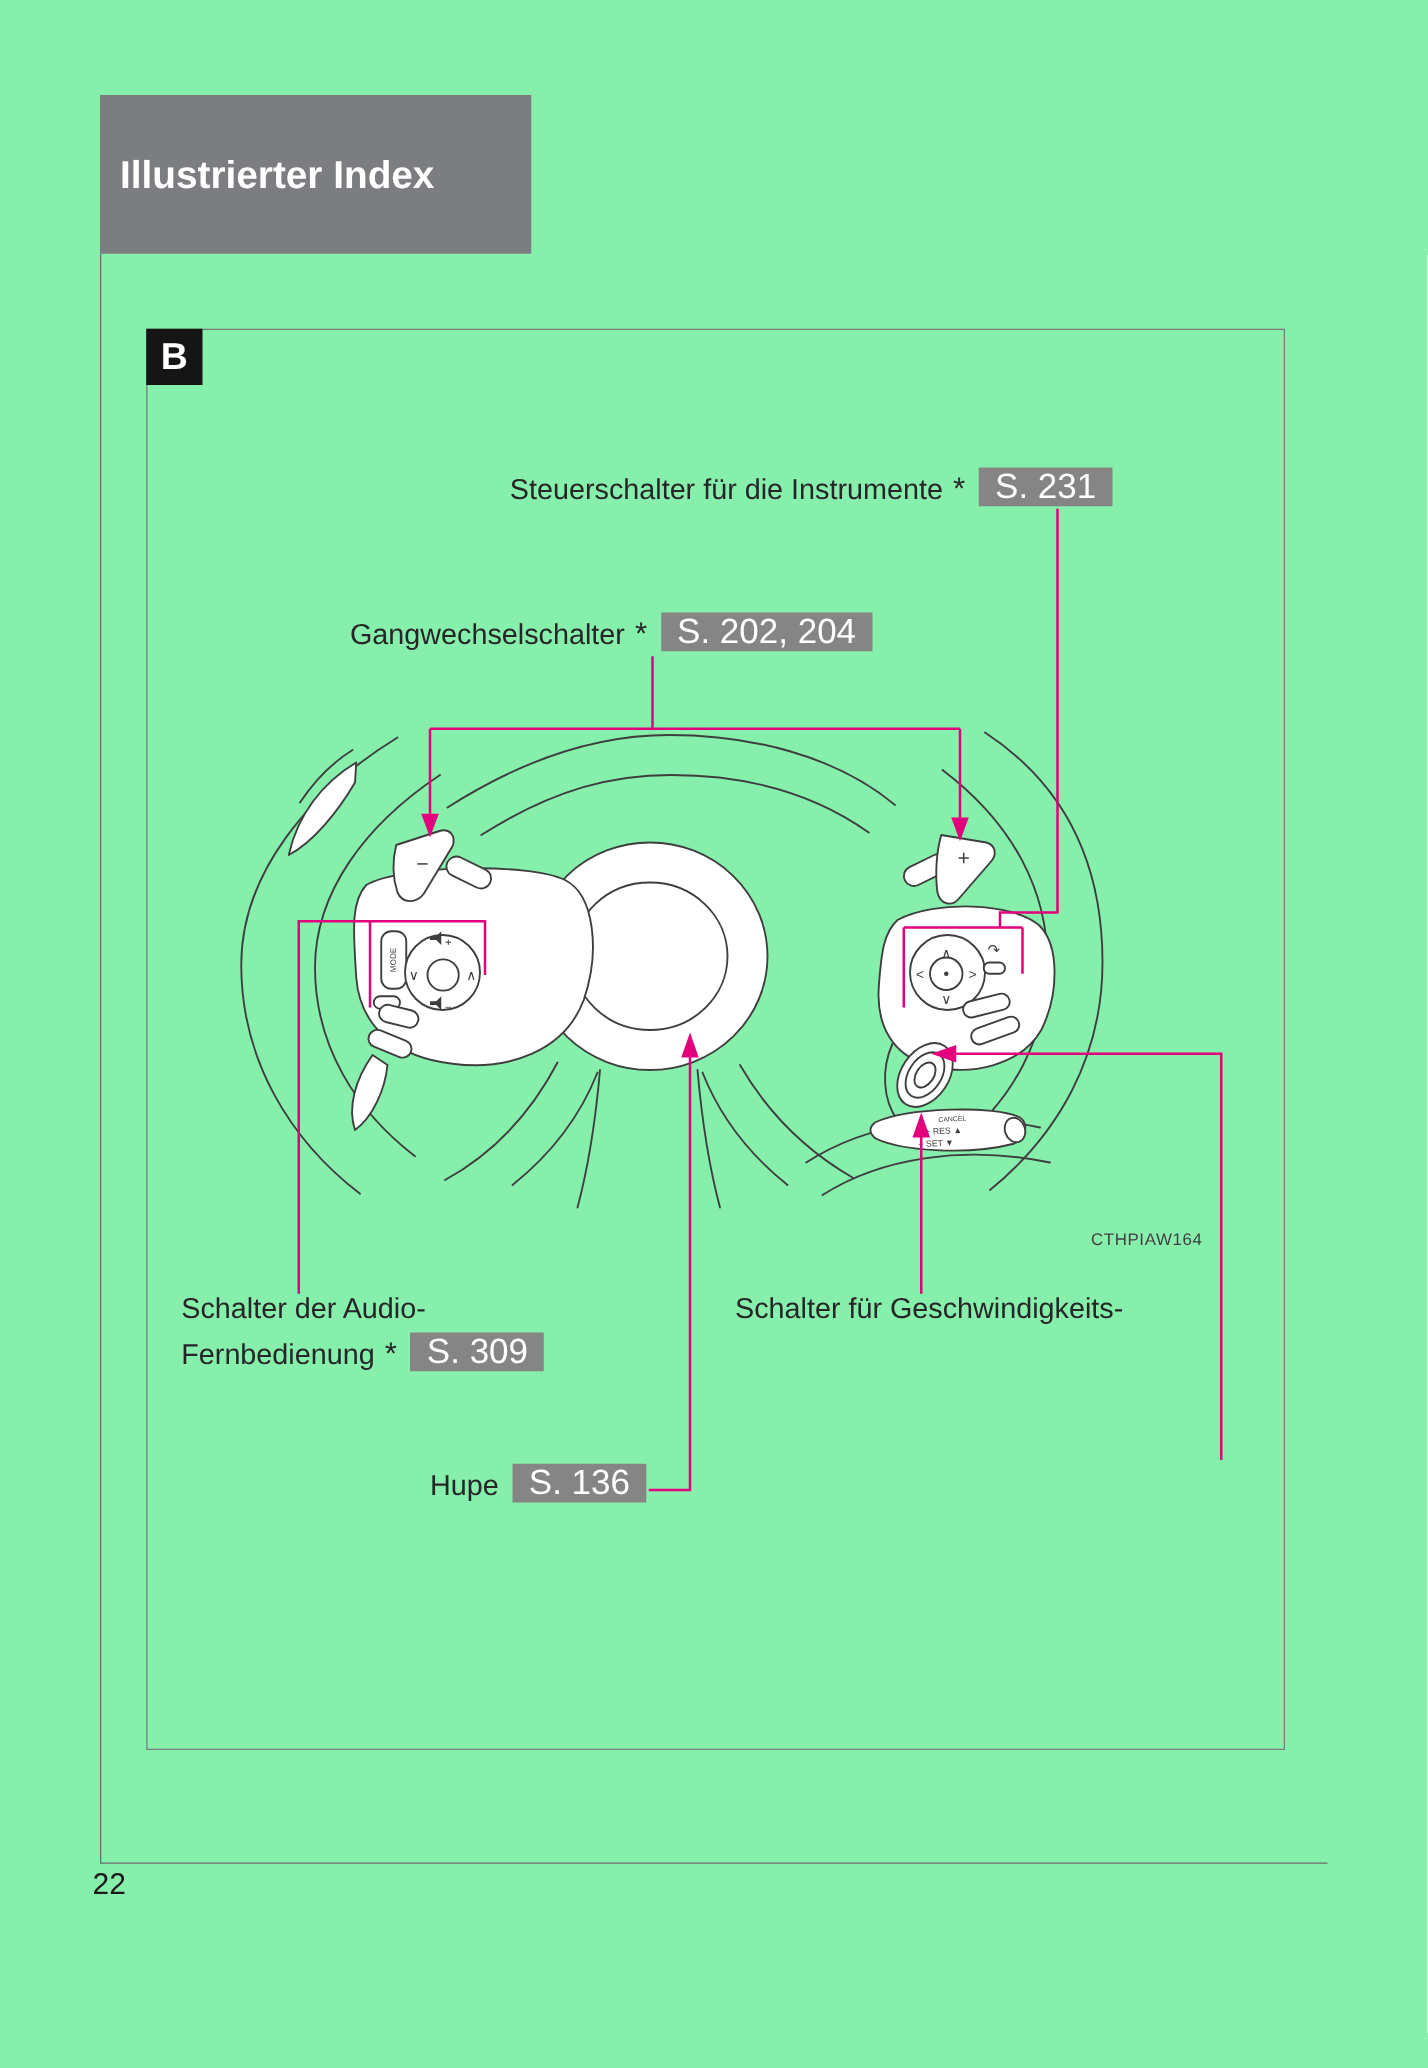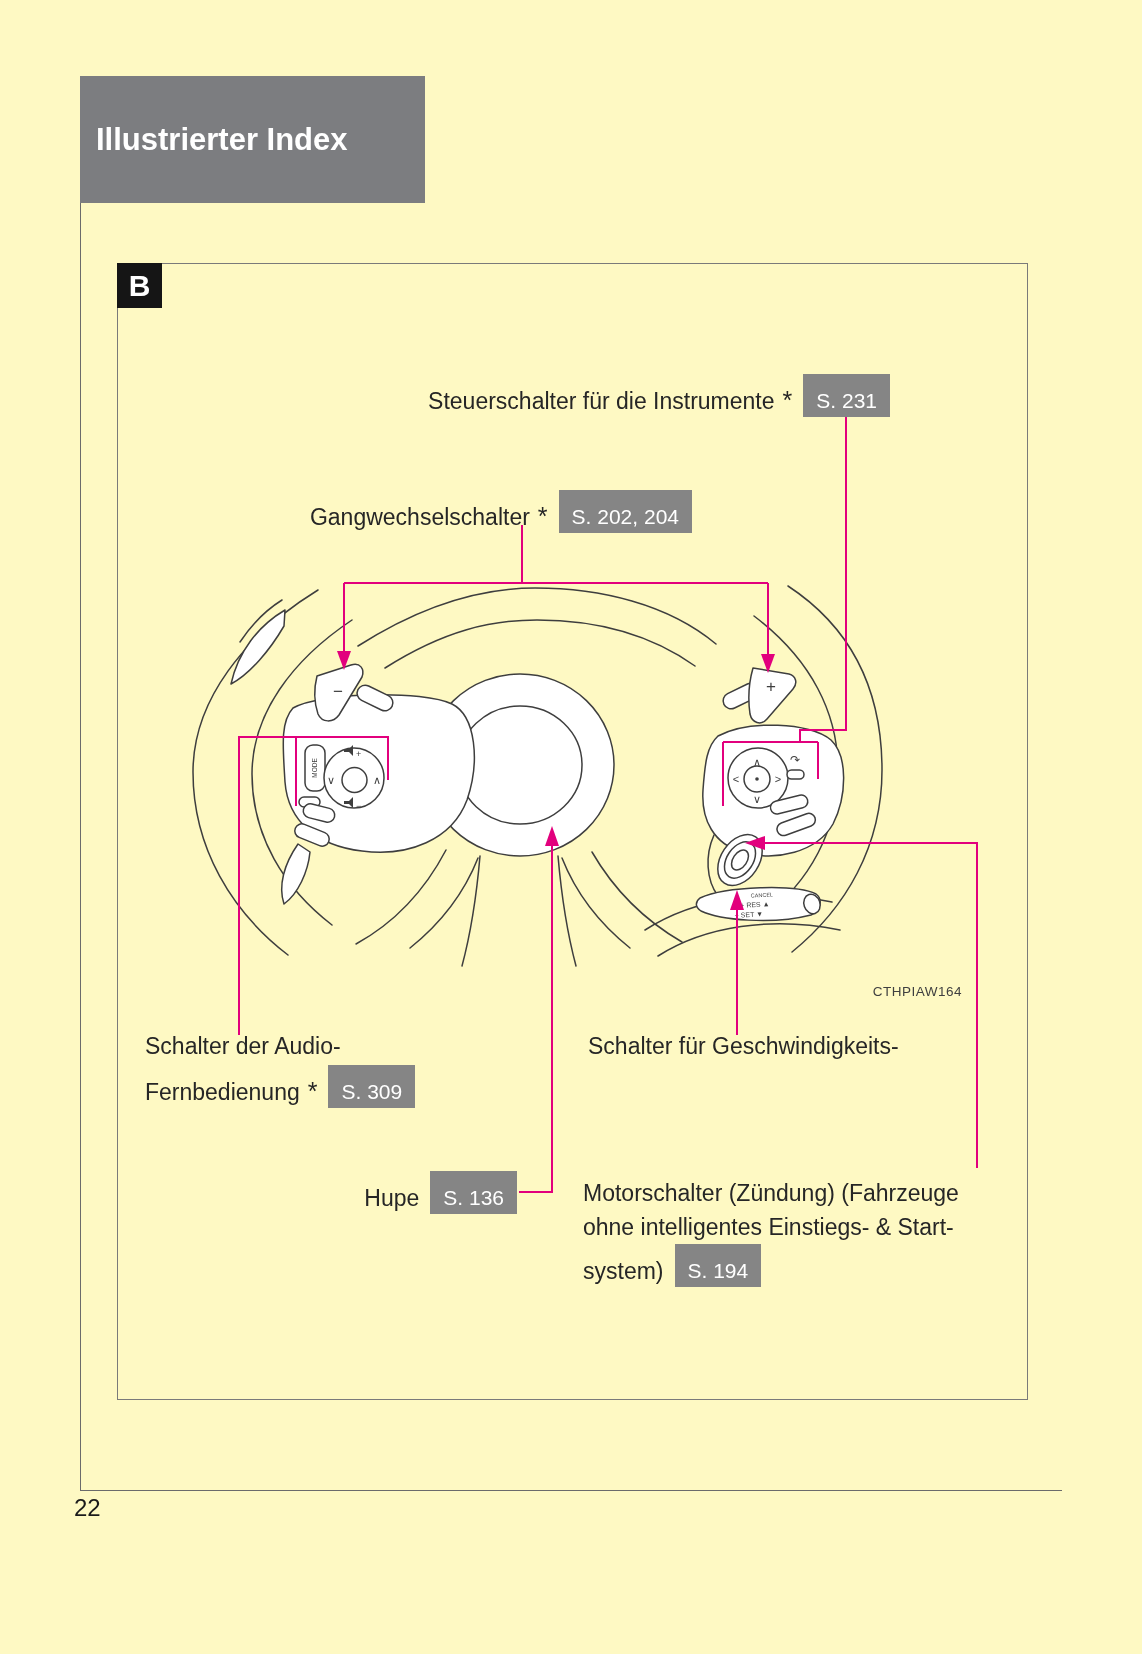--- a/index.html
+++ b/index.html
@@ -1,16 +1,16 @@
 <!DOCTYPE html>
 <html><head>
 <meta charset="utf-8">
 <style>
   html,body{margin:0;padding:0;background:#fff;}
-  #page{position:relative;width:1142px;height:1654px;background:#fef9c3;
+  #page{position:relative;width:1142px;height:1654px;background:#86efac;
         font-family:"Liberation Sans",sans-serif;overflow:hidden;}
 
   
   .hdr{position:absolute;left:80px;top:76px;width:982px;height:127px;display:flex;}
   .hdr-dark{width:345px;background:#7c7d80;color:#ffffff;font-weight:bold;font-size:31px;
             display:flex;align-items:center;padding-left:16px;box-sizing:border-box;}
   .hdr-light{flex:1;background:#d2d3d5;color:#1b1b1b;font-weight:bold;font-size:27px;
              line-height:37px;display:flex;flex-direction:column;justify-content:center;
              padding-left:33px;box-sizing:border-box;}
 
@@ -22,22 +22,22 @@
   
   .content-box{position:absolute;left:117px;top:263px;width:911px;height:1137px;
                border:1px solid #7a7a7a;box-sizing:border-box;}
   .b-tab{position:absolute;left:117px;top:263px;width:45px;height:45px;background:#151515;
          color:#fff;font-weight:bold;font-size:30px;display:flex;align-items:center;
          justify-content:center;z-index:3;}
 
   
   .callout{position:absolute;font-size:23px;color:#262626;white-space:nowrap;z-index:2;}
   .ast{margin-left:8px;font-size:25px;}
-  .ref-box{display:inline-block;background:#858585;color:#ffffff;font-size:21px;
-           line-height:24px;padding:15px 13px 4px;margin-left:11px;vertical-align:1px;}
+  .ref-box{display:inline-block;background:#858585;color:#ffffff;font-size:28px;
+           line-height:24px;padding:3px 13px 4px;margin-left:11px;vertical-align:1px;}
   .two-line{line-height:37px;}
   .three-line{line-height:34px;}
   .r-align{text-align:right;}
 
   .figure-code{position:absolute;left:712px;top:984px;width:250px;text-align:right;
                font-size:13.5px;color:#3f3f3f;letter-spacing:0.5px;z-index:2;}
 
   svg.draw{position:absolute;left:0;top:0;z-index:1;pointer-events:none;}
   .ln{fill:none;stroke:#3e3e3e;stroke-width:1.5;stroke-linecap:round;stroke-linejoin:round;}
   .wf{fill:#ffffff;stroke:#3e3e3e;stroke-width:1.5;stroke-linejoin:round;}
@@ -189,23 +189,16 @@
 
   <div class="callout two-line" style="left:588px;top:1028px;">
     <div>Schalter für Geschwindigkeits-</div>
   </div>
 
   <div class="callout r-align" style="left:200px;top:1171px;width:317px;">
     <span>Hupe</span><span class="ref-box">S. 136</span>
   </div>
 
 
-  <div class="callout three-line" style="left:583px;top:1176px;">
-    <div>Motorschalter (Zündung) (Fahrzeuge</div>
-    <div>ohne intelligentes Einstiegs- &amp; Start-</div>
-    <div>
-      <span>system)</span><span class="ref-box">S. 194</span>
-    </div>
-  </div>
 
   <div class="figure-code">CTHPIAW164</div>
 
 </div>
 
 </body></html>

